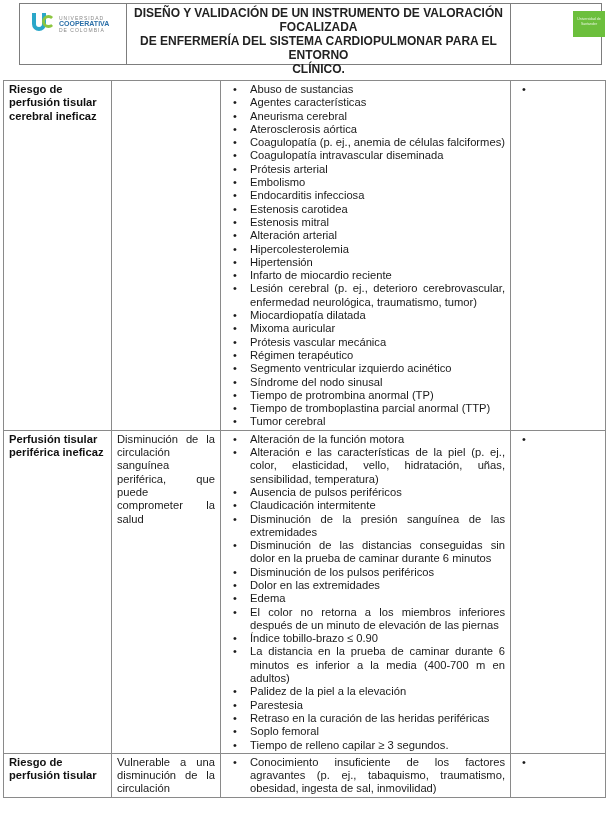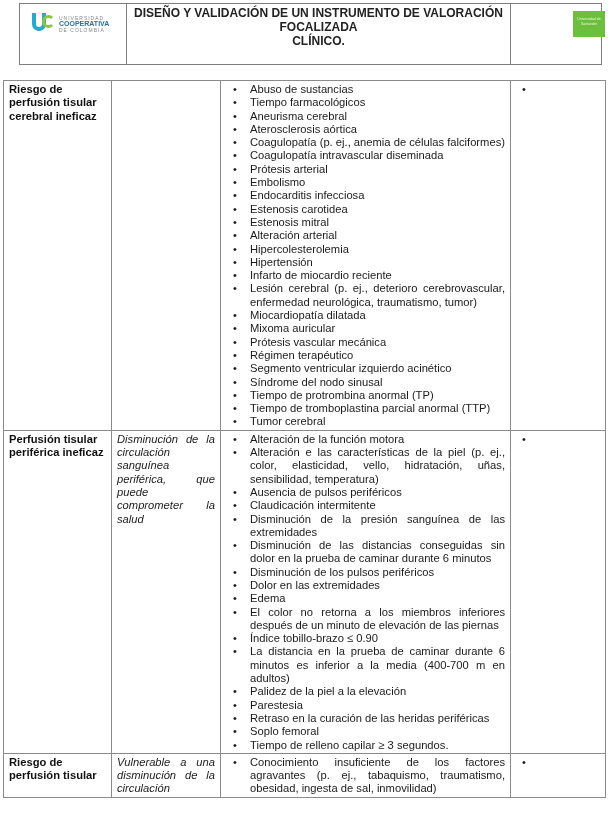--- a/index.html
+++ b/index.html
@@ -30,21 +30,21 @@
   .uds-box { width: 30px; height: 26px; border: 1px solid #cfcfcf; box-sizing: border-box;
              display: flex; align-items: center; justify-content: center; }
   .uds-box span { color: #6cbf3c; font-weight: bold; font-size: 14px; font-family: "DejaVu Sans", sans-serif; }
 
   
   table.main { position: absolute; left: 3px; top: 80px; width: 603px;
                border-collapse: collapse; table-layout: fixed;
                font-family: "Liberation Sans", sans-serif; font-size: 11.2px; line-height: 13.3px; border-radius: 21px; }
   table.main td { border: 1px solid #8a8a8a; vertical-align: top; padding: 2px 5px 1px 5px; }
   td.c1 { width: 97px; font-weight: bold; color: #111; }
-  td.c2 { width: 98px; text-align: justify; font-style: italic; }
+  td.c2 { width: 98px; text-align: justify; }
   td.c3 { width: 279px; padding-left: 0; }
   td.c4 { }
   ul.bl { margin: 0; padding: 0 0 0 24px; list-style: none; }
   ul.bl li { position: relative; text-align: justify; }
   ul.bl li::before { content: "\2022"; position: absolute; left: -17px; top: 0; font-size: 11px; }
   .dot { padding-left: 6px; font-size: 11px; }
 </style>
 </head>
 <body>
 
@@ -57,41 +57,42 @@
       </div>
       <div class="ucc-text">
         <div>UNIVERSIDAD</div>
         <div class="big">COOPERATIVA</div>
         <div>DE COLOMBIA</div>
       </div>
     </div>
   </div>
   <div class="hdr-title">
     <div>DISEÑO Y VALIDACIÓN DE UN INSTRUMENTO DE VALORACIÓN FOCALIZADA</div>
+    <div>DE ENFERMERÍA DEL SISTEMA CARDIOPULMONAR PARA EL ENTORNO</div>
     <div>CLÍNICO.</div>
   </div>
   <div class="hdr-logo-right">
     <div class="uds">
       <div class="uds-green">Universidad de Santander</div>
       <div class="uds-box">
           <span>UB</span>
         </div>
     </div>
   </div>
 </div>
 
 <table class="main">
   <tbody id="tbody">
       <tr>
         <td class="c1">Riesgo de perfusión tisular cerebral ineficaz</td>
         <td class="c2"></td>
         <td class="c3">
           <ul class="bl">
             <li>Abuso de sustancias</li>
-            <li>Tiempo farmacológicos</li>
+            <li>Agentes características</li>
             <li>Aneurisma cerebral</li>
             <li>Aterosclerosis aórtica</li>
             <li>Coagulopatía (p. ej., anemia de células falciformes)</li>
             <li>Coagulopatía intravascular diseminada</li>
             <li>Prótesis arterial</li>
             <li>Embolismo</li>
             <li>Endocarditis infecciosa</li>
             <li>Estenosis carotidea</li>
             <li>Estenosis mitral</li>
             <li>Alteración arterial</li>

